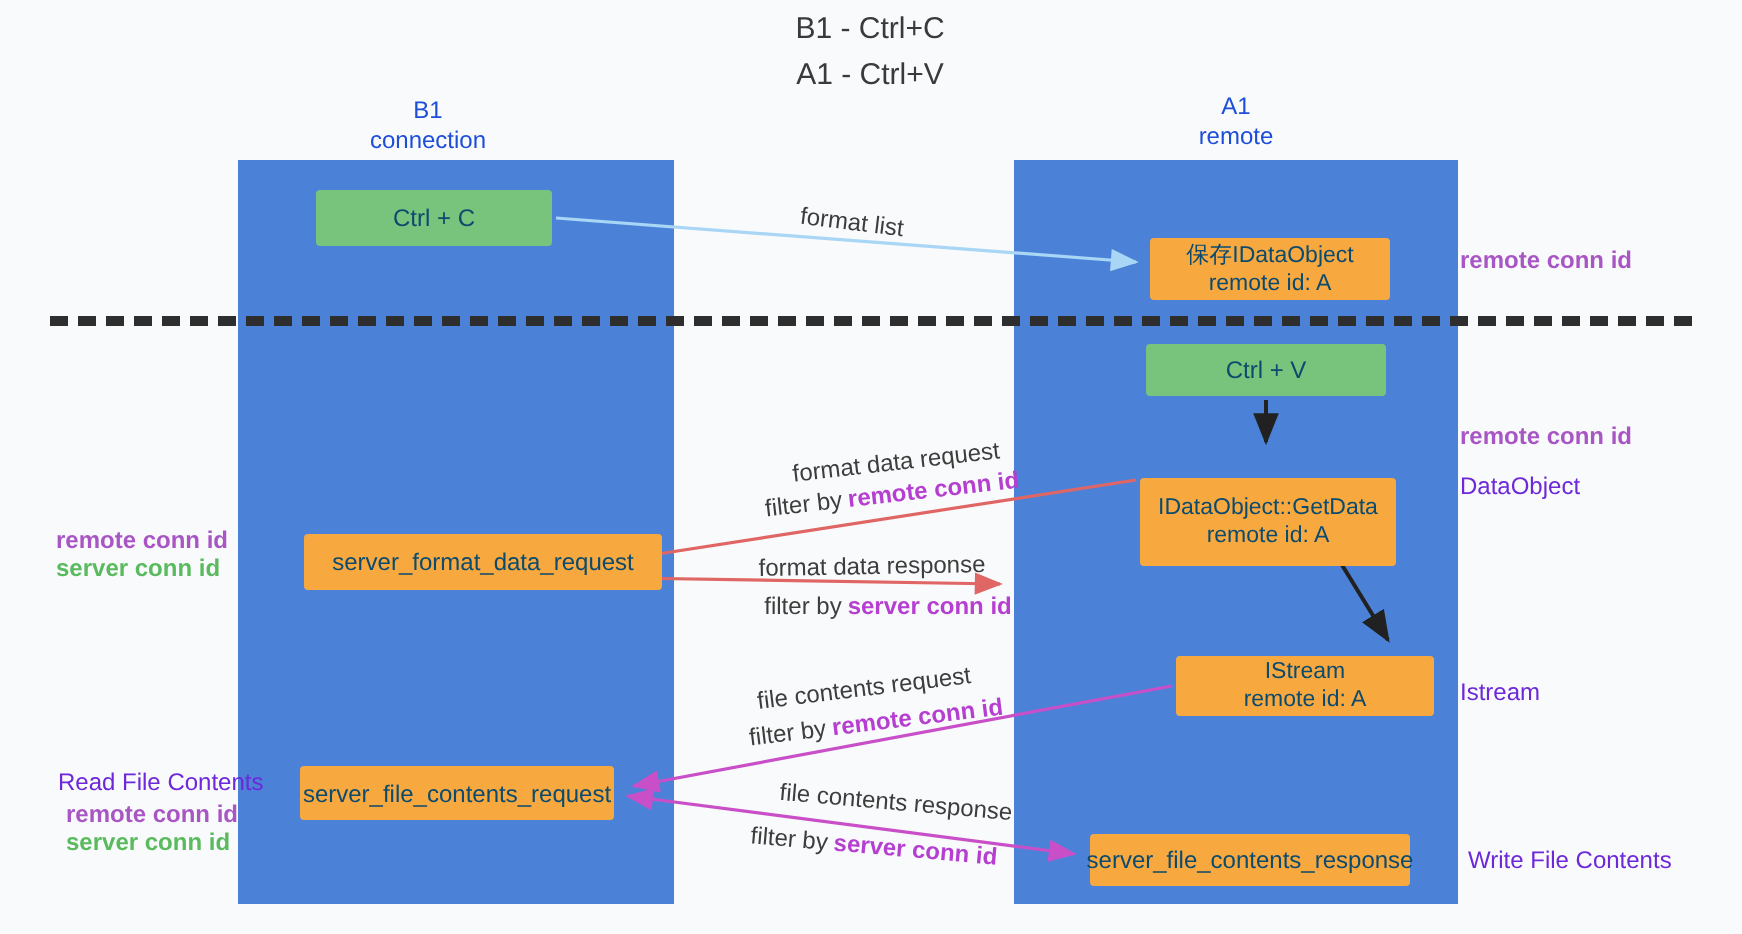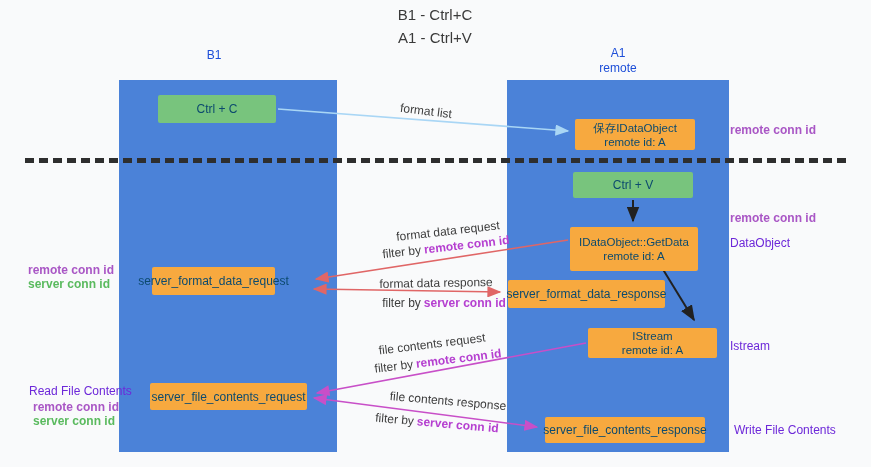--- a/index.html
+++ b/index.html
@@ -35,20 +35,21 @@
 </head>
 <body>
 
 <div class="stage">
 
   <div class="title" style="top:6px">B1 - Ctrl+C</div>
   <div class="title" style="top:29px">A1 - Ctrl+V</div>
 
   <div class="lane-header" style="left:144px;top:48px">
     <div>B1</div>
+    <div>connection</div>
   </div>
   <div class="lane-header" style="left:548px;top:46px">
     <div>A1</div>
     <div>remote</div>
   </div>
 
   <div class="lane" style="left:119px;width:218px"></div>
   <div class="lane" style="left:507px;width:222px"></div>
 
   <div class="divider"></div>
@@ -83,32 +84,29 @@
 
   <div class="box orange" style="left:575px;top:119px;width:120px;height:31px">
     <span class="l2">保存IDataObject</span>
     <span class="l2">remote id: A</span>
   </div>
 
   <div class="box green" style="left:573px;top:172px;width:120px;height:26px">
     <span>Ctrl + V</span>
   </div>
 
-  <div class="box orange" style="left:570px;top:227px;width:128px;height:44px">
+  <div class="box orange" style="left:570px;top:239px;width:128px;height:44px">
     <span class="l2">IDataObject::GetData</span>
     <span class="l2">remote id: A</span>
   </div>
 
-  <div class="box orange" style="left:152px;top:267px;width:123px;height:28px">
+  <div class="box orange" style="left:152px;top:267px;width:179px;height:28px">
     <span>server_format_data_request</span>
   </div>
 
-  <div class="box orange" style="left:508px;top:280px;width:157px;height:28px">
-    <span>server_format_data_response</span>
-  </div>
 
   <div class="box orange" style="left:588px;top:328px;width:129px;height:30px">
     <span class="l2">IStream</span>
     <span class="l2">remote id: A</span>
   </div>
 
   <div class="box orange" style="left:150px;top:383px;width:157px;height:27px">
     <span>server_file_contents_request</span>
   </div>
 

